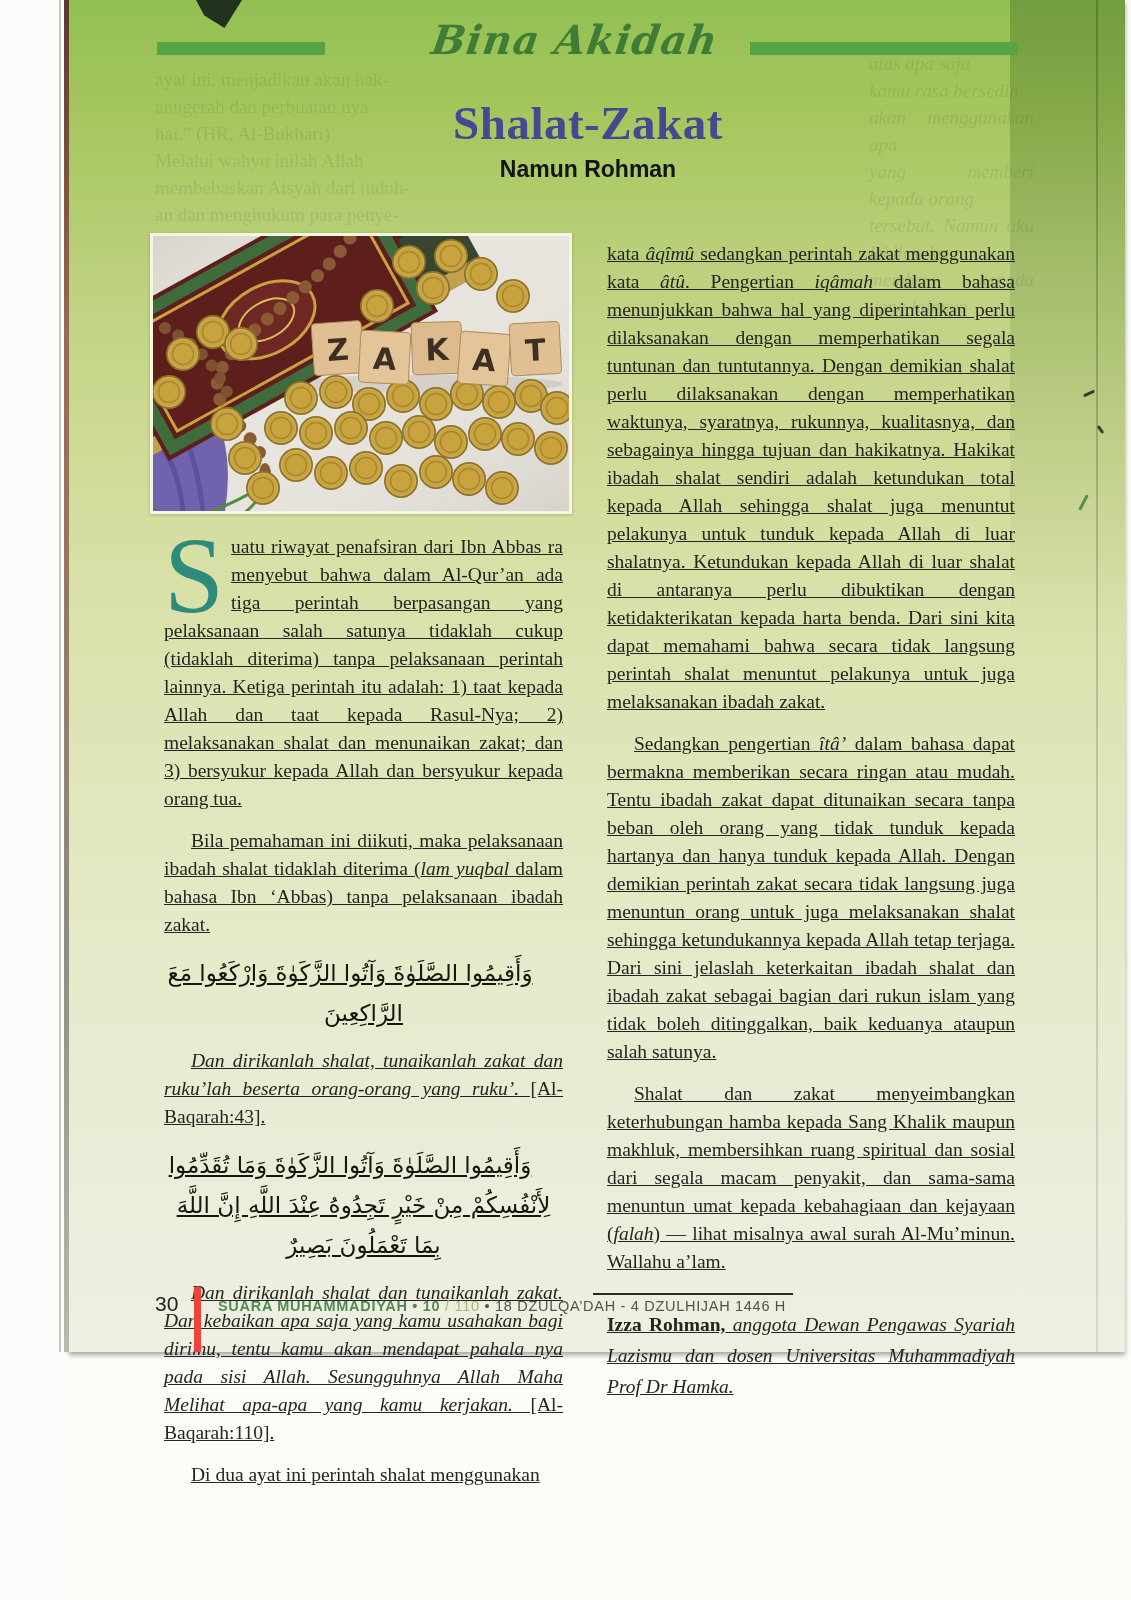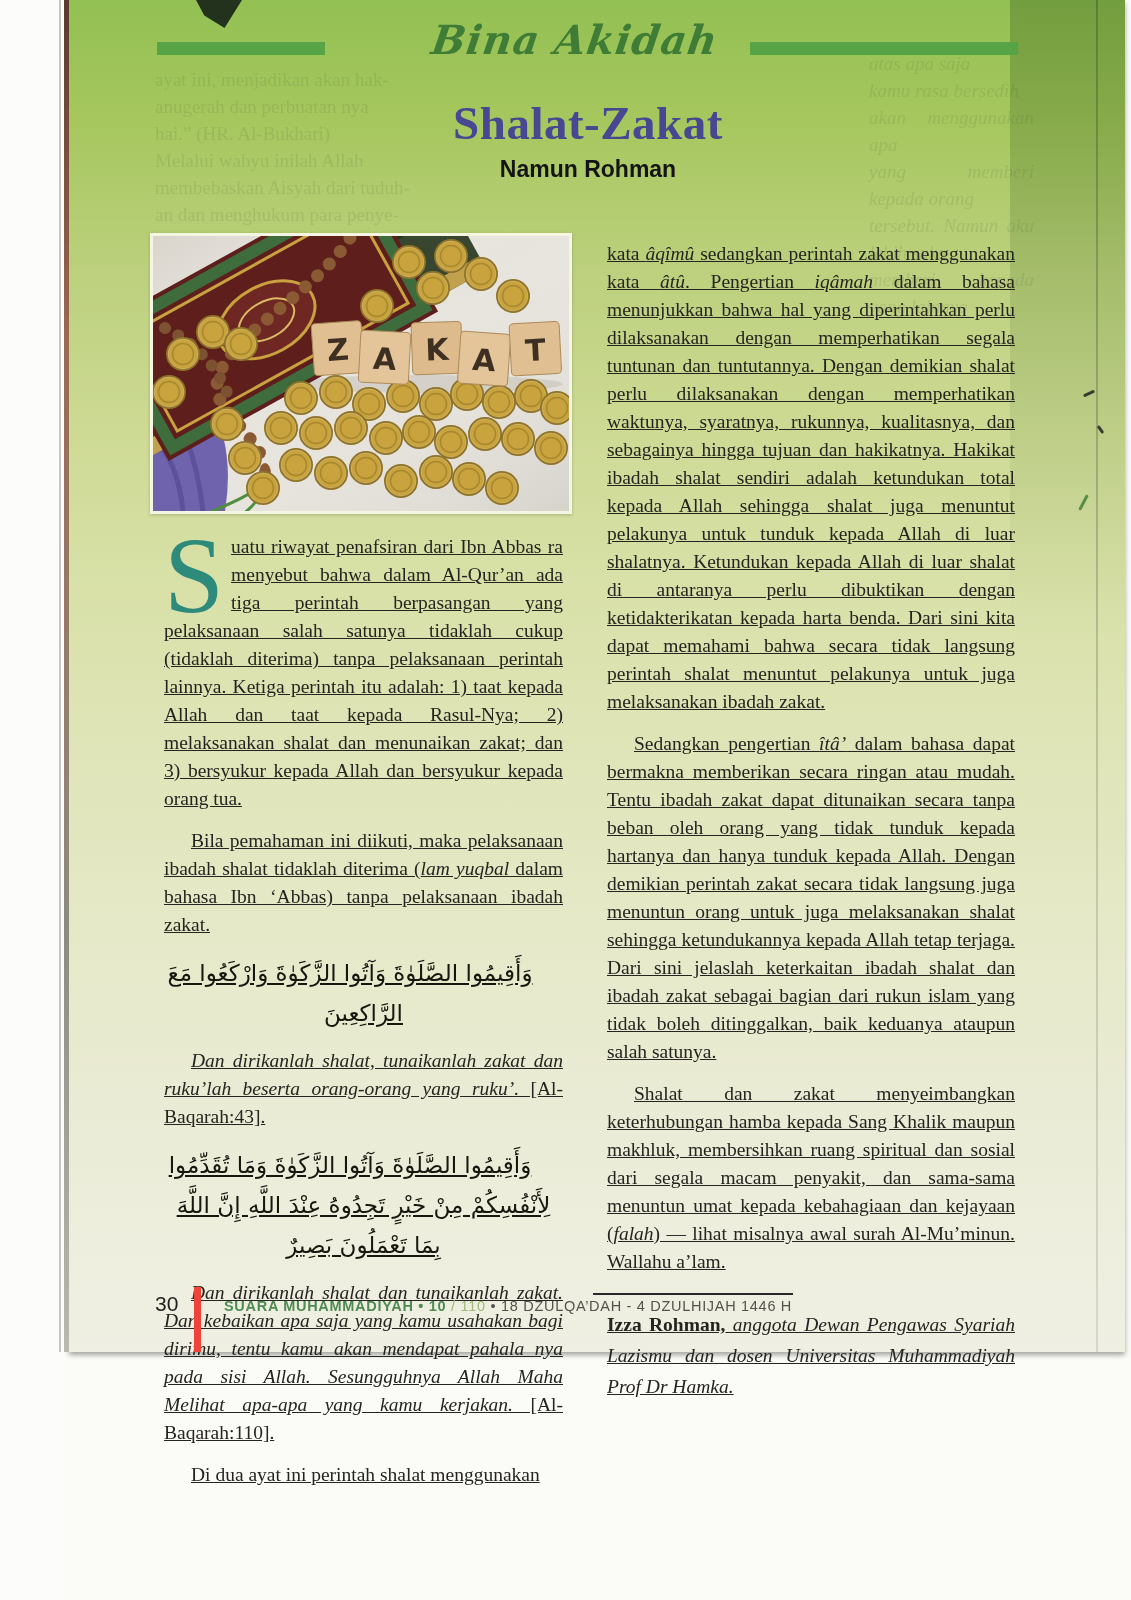--- a/index.html
+++ b/index.html
@@ -59,21 +59,21 @@
   .arabic{direction:rtl;font-family:"DejaVu Sans",sans-serif;font-size:23px;line-height:40px;
        text-align:center;color:#17170f;margin:5px 0 3px;text-indent:0;}
   .bio-rule{width:200px;height:2px;background:#2a2a2a;margin:17px 0 9px;}
   .bio{font-size:19.5px;line-height:31px;}
   
   .page-num{position:absolute;left:86px;top:1292px;font-family:"Liberation Sans",sans-serif;
        font-size:21px;color:#1f1f1f;}
   .footer-bar{position:absolute;left:125px;top:1287px;width:7px;height:65px;background:#ee4339;}
   .footer-text{position:absolute;left:149px;top:1298px;font-family:"Liberation Sans",sans-serif;
        font-size:14.5px;letter-spacing:.7px;color:#53524c;white-space:nowrap;}
-  .f-green{color:#4e8b52;font-weight:700;margin-left:6px;}
+  .f-green{color:#4e8b52;font-weight:700;}
   .f-light{color:#9dbb77;font-weight:400;}
   .f-gray{color:#53524c;font-weight:400;}
 </style>
 </head>
 <body>
 
 <div class="scan-left-margin"></div>
 
 <div class="page">
 

